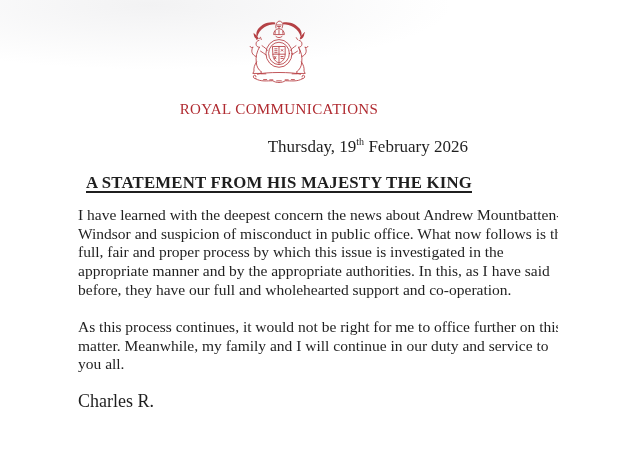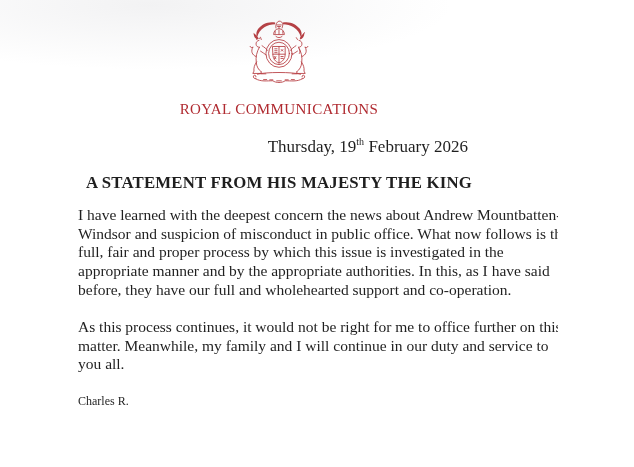--- a/index.html
+++ b/index.html
@@ -42,34 +42,35 @@
     line-height:0;
   }
   .title{
     text-align:center;
     font-size:16.8px;
     font-weight:bold;
     letter-spacing:0.2px;
     margin-top:16px;
   }
   .title .u{
+    text-decoration:underline;
     text-decoration-thickness:1.8px;
     text-underline-offset:3px;
   }
   .bodytext{
     margin-top:13px;
     padding-left:78px;
     width:497px;
     font-size:15.5px;
     line-height:18.7px;
   }
   .bodytext p{margin:0 0 18.4px 0;}
   .signature{
     padding-left:78px;
-    font-size:12px;
+    font-size:18px;
     line-height:18.7px;
   }
 </style>
 </head>
 <body>
 
 <div class="page">
 
   <div class="crest">
     <svg viewBox="0 0 120 100" width="94" height="77" aria-hidden="true">

